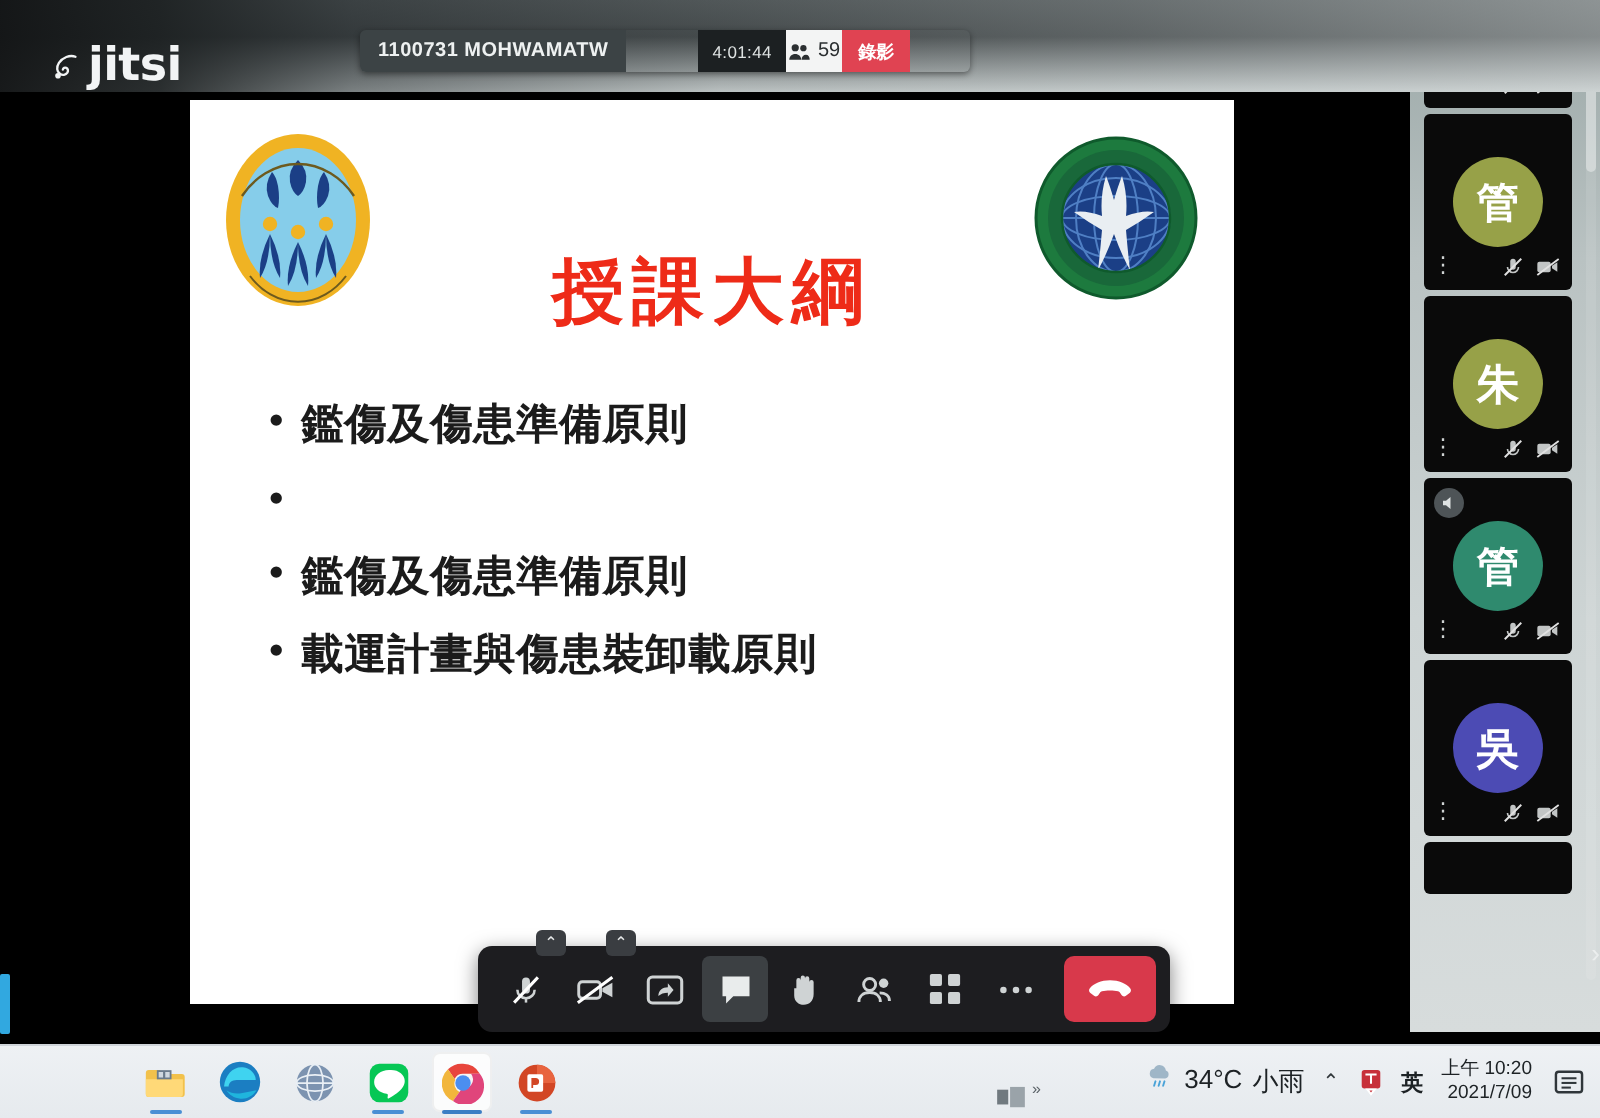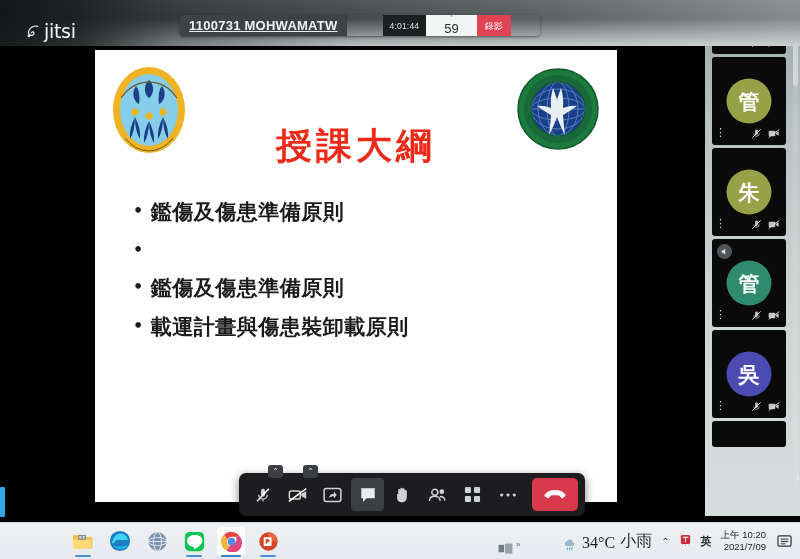--- a/index.html
+++ b/index.html
@@ -26,47 +26,47 @@
               rgba(190,197,197,.35) 70%, rgba(210,216,216,.55) 100%);
   }
 
   .jitsi-logo {
     position:absolute; left:26px; top:22px;
     display:flex; align-items:center; gap:3px;
     color:#fff;
   }
   .jitsi-mark { width:15px; height:16px; display:block; }
   .jitsi-word {
-    font-size:19px; letter-spacing:-.3px; color:#f2f4f5; line-height:1;
+    font-size:23px; letter-spacing:-.3px; color:#f2f4f5; line-height:1;
     font-family:"DejaVu Sans",sans-serif;
+    font-weight:bold;
   }
 
   
   .meeting-pill {
     position:absolute; left:180px; top:15px; height:21px;
     display:flex; align-items:stretch; border-radius:3px; overflow:hidden;
     box-shadow:0 1px 3px rgba(0,0,0,.45);
   }
   .mp-name {
-    background:#3c4345; color:#eef1f1; font-size:13px; font-weight:bold;
+    background:#3c4345; color:#eef1f1; font-size:10px; font-weight:bold;
     letter-spacing:.25px; display:flex; align-items:center;
     padding:0 9px;
-    text-decoration:underline;
   }
   .mp-timer {
     background:#1c2022; color:#dfe3e3; font-size:8.5px;
     display:flex; align-items:center; padding:0 7px; letter-spacing:.2px;margin-left:36px;
   }
   .mp-count {
-    background:#f3f4f4; color:#2b2f31; font-size:13px;
-    display:flex; align-items:center; gap:4px; padding:0 18px;flex-direction:column;
+    background:#f3f4f4; color:#2b2f31; font-size:10px;
+    display:flex; align-items:center; gap:4px; padding:0 1px;
   }
   .mp-count svg { display:block; }
   .mp-rec {
-    background:#e04352; color:#fff; font-size:9px; font-weight:normal;
+    background:#e04352; color:#fff; font-size:9px; font-weight:bold;
     display:flex; align-items:center; padding:11px 8px;text-align:center;
   }
   .mp-hd {
     background:#2c3133; color:#fff; font-size:9px; font-weight:bold;
     display:flex; align-items:center; padding:0 8px; letter-spacing:.3px;margin-top:48px;
   }
 
   
   .stage {
     position:absolute; left:0; top:38px; width:620px; height:478px;
@@ -210,21 +210,21 @@
   .tb-right {
     margin-left:auto; display:flex; align-items:center; gap:9px;
     padding-right:8px; color:#1d2225; font-size:10px;
   }
   .desk-btn {
     position:absolute; left:498px; bottom:4px;
     display:flex; align-items:center; gap:3px;
     color:#30363a; font-size:10px;
   }
   .desk-chev { font-size:8px; color:#5b6368; transform:translateY(-5px); }
-  .weather { display:flex; align-items:flex-end; gap:5px; font-size:16px; color:#1d2225;font-family:Liberation Serif, serif; }
+  .weather { display:flex; align-items:flex-start; gap:5px; font-size:13px; color:#1d2225; }
   .tray-chev { font-size:10px; color:#30363a; }
   .ime { font-size:11px; color:#1d2225; font-weight:bold; }
   .clock { text-align:right; line-height:1.22; font-size:9.5px; color:#1d2225; }
   .notif { margin-left:2px; }
 </style>
 </head>
 <body>
 
 <div id="app">
 

